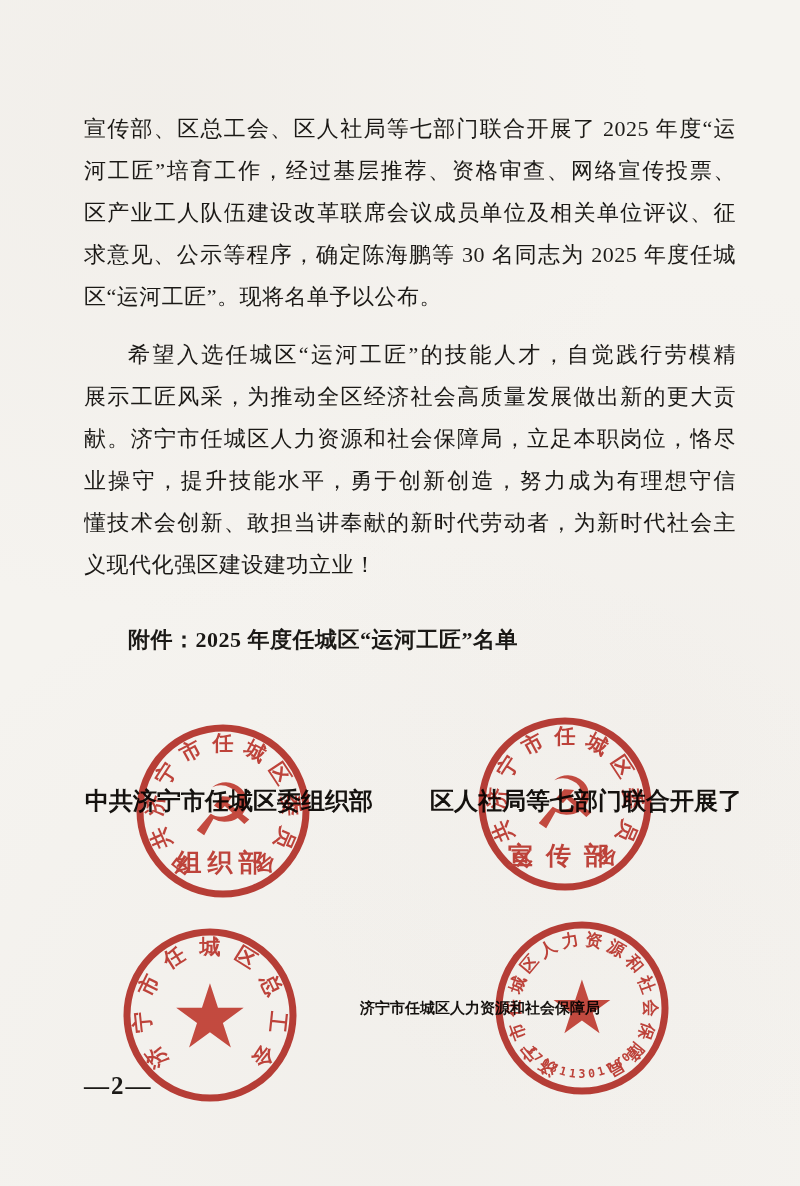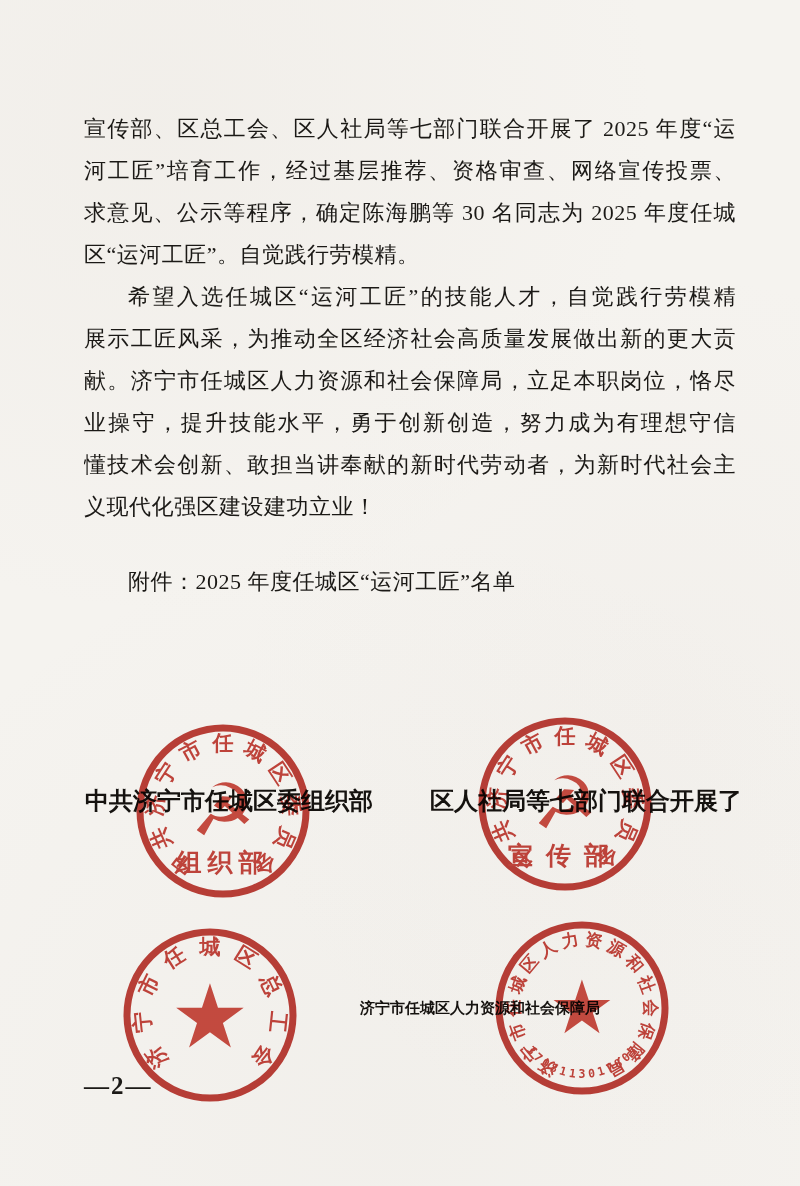--- a/index.html
+++ b/index.html
@@ -28,22 +28,22 @@
     white-space:nowrap;
   }
   .line.fill{
     white-space:normal;
     text-align:justify;
     text-align-last:justify;
     text-justify:inter-character;
     overflow:hidden;
   }
   .indent{ text-indent:44px; }
-  .attach{ margin-top:33px; font-weight:400; }
-  .para2{ margin-top:0; }
+  .attach{ margin-top:33px; font-weight:700; }
+  .para2{ margin-top:16px; }
   .sig{
     position:absolute;
     font-size:24px;
     font-weight:700;
     line-height:30px;
     white-space:nowrap;
     color:#161310;
     mix-blend-mode:multiply;
     z-index:5;
   }
@@ -88,22 +88,23 @@
 </style>
 </head>
 <body>
 
 <div class="page">
 
   <div class="textblock">
     <div>
       <div class="line fill">宣传部、区总工会、区人社局等七部门联合开展了 2025 年度“运</div>
       <div class="line fill">河工匠”培育工作，经过基层推荐、资格审查、网络宣传投票、</div>
+      <div class="line fill">区产业工人队伍建设改革联席会议成员单位及相关单位评议、征</div>
       <div class="line fill">求意见、公示等程序，确定陈海鹏等 30 名同志为 2025 年度任城</div>
-      <div class="line">区“运河工匠”。自觉践行劳模精。</div>
+      <div class="line">区“运河工匠”。现将名单予以公布。</div>
     </div>
     <div class="para2">
       <div class="line fill indent">希望入选任城区“运河工匠”的技能人才，自觉践行劳模精</div>
       <div class="line fill">展示工匠风采，为推动全区经济社会高质量发展做出新的更大贡</div>
       <div class="line fill">献。济宁市任城区人力资源和社会保障局，立足本职岗位，恪尽职</div>
       <div class="line fill">业操守，提升技能水平，勇于创新创造，努力成为有理想守信念、</div>
       <div class="line fill">懂技术会创新、敢担当讲奉献的新时代劳动者，为新时代社会主</div>
       <div class="line">义现代化强区建设建功立业！</div>
     </div>
     <div class="line attach indent">附件：2025 年度任城区“运河工匠”名单</div>

